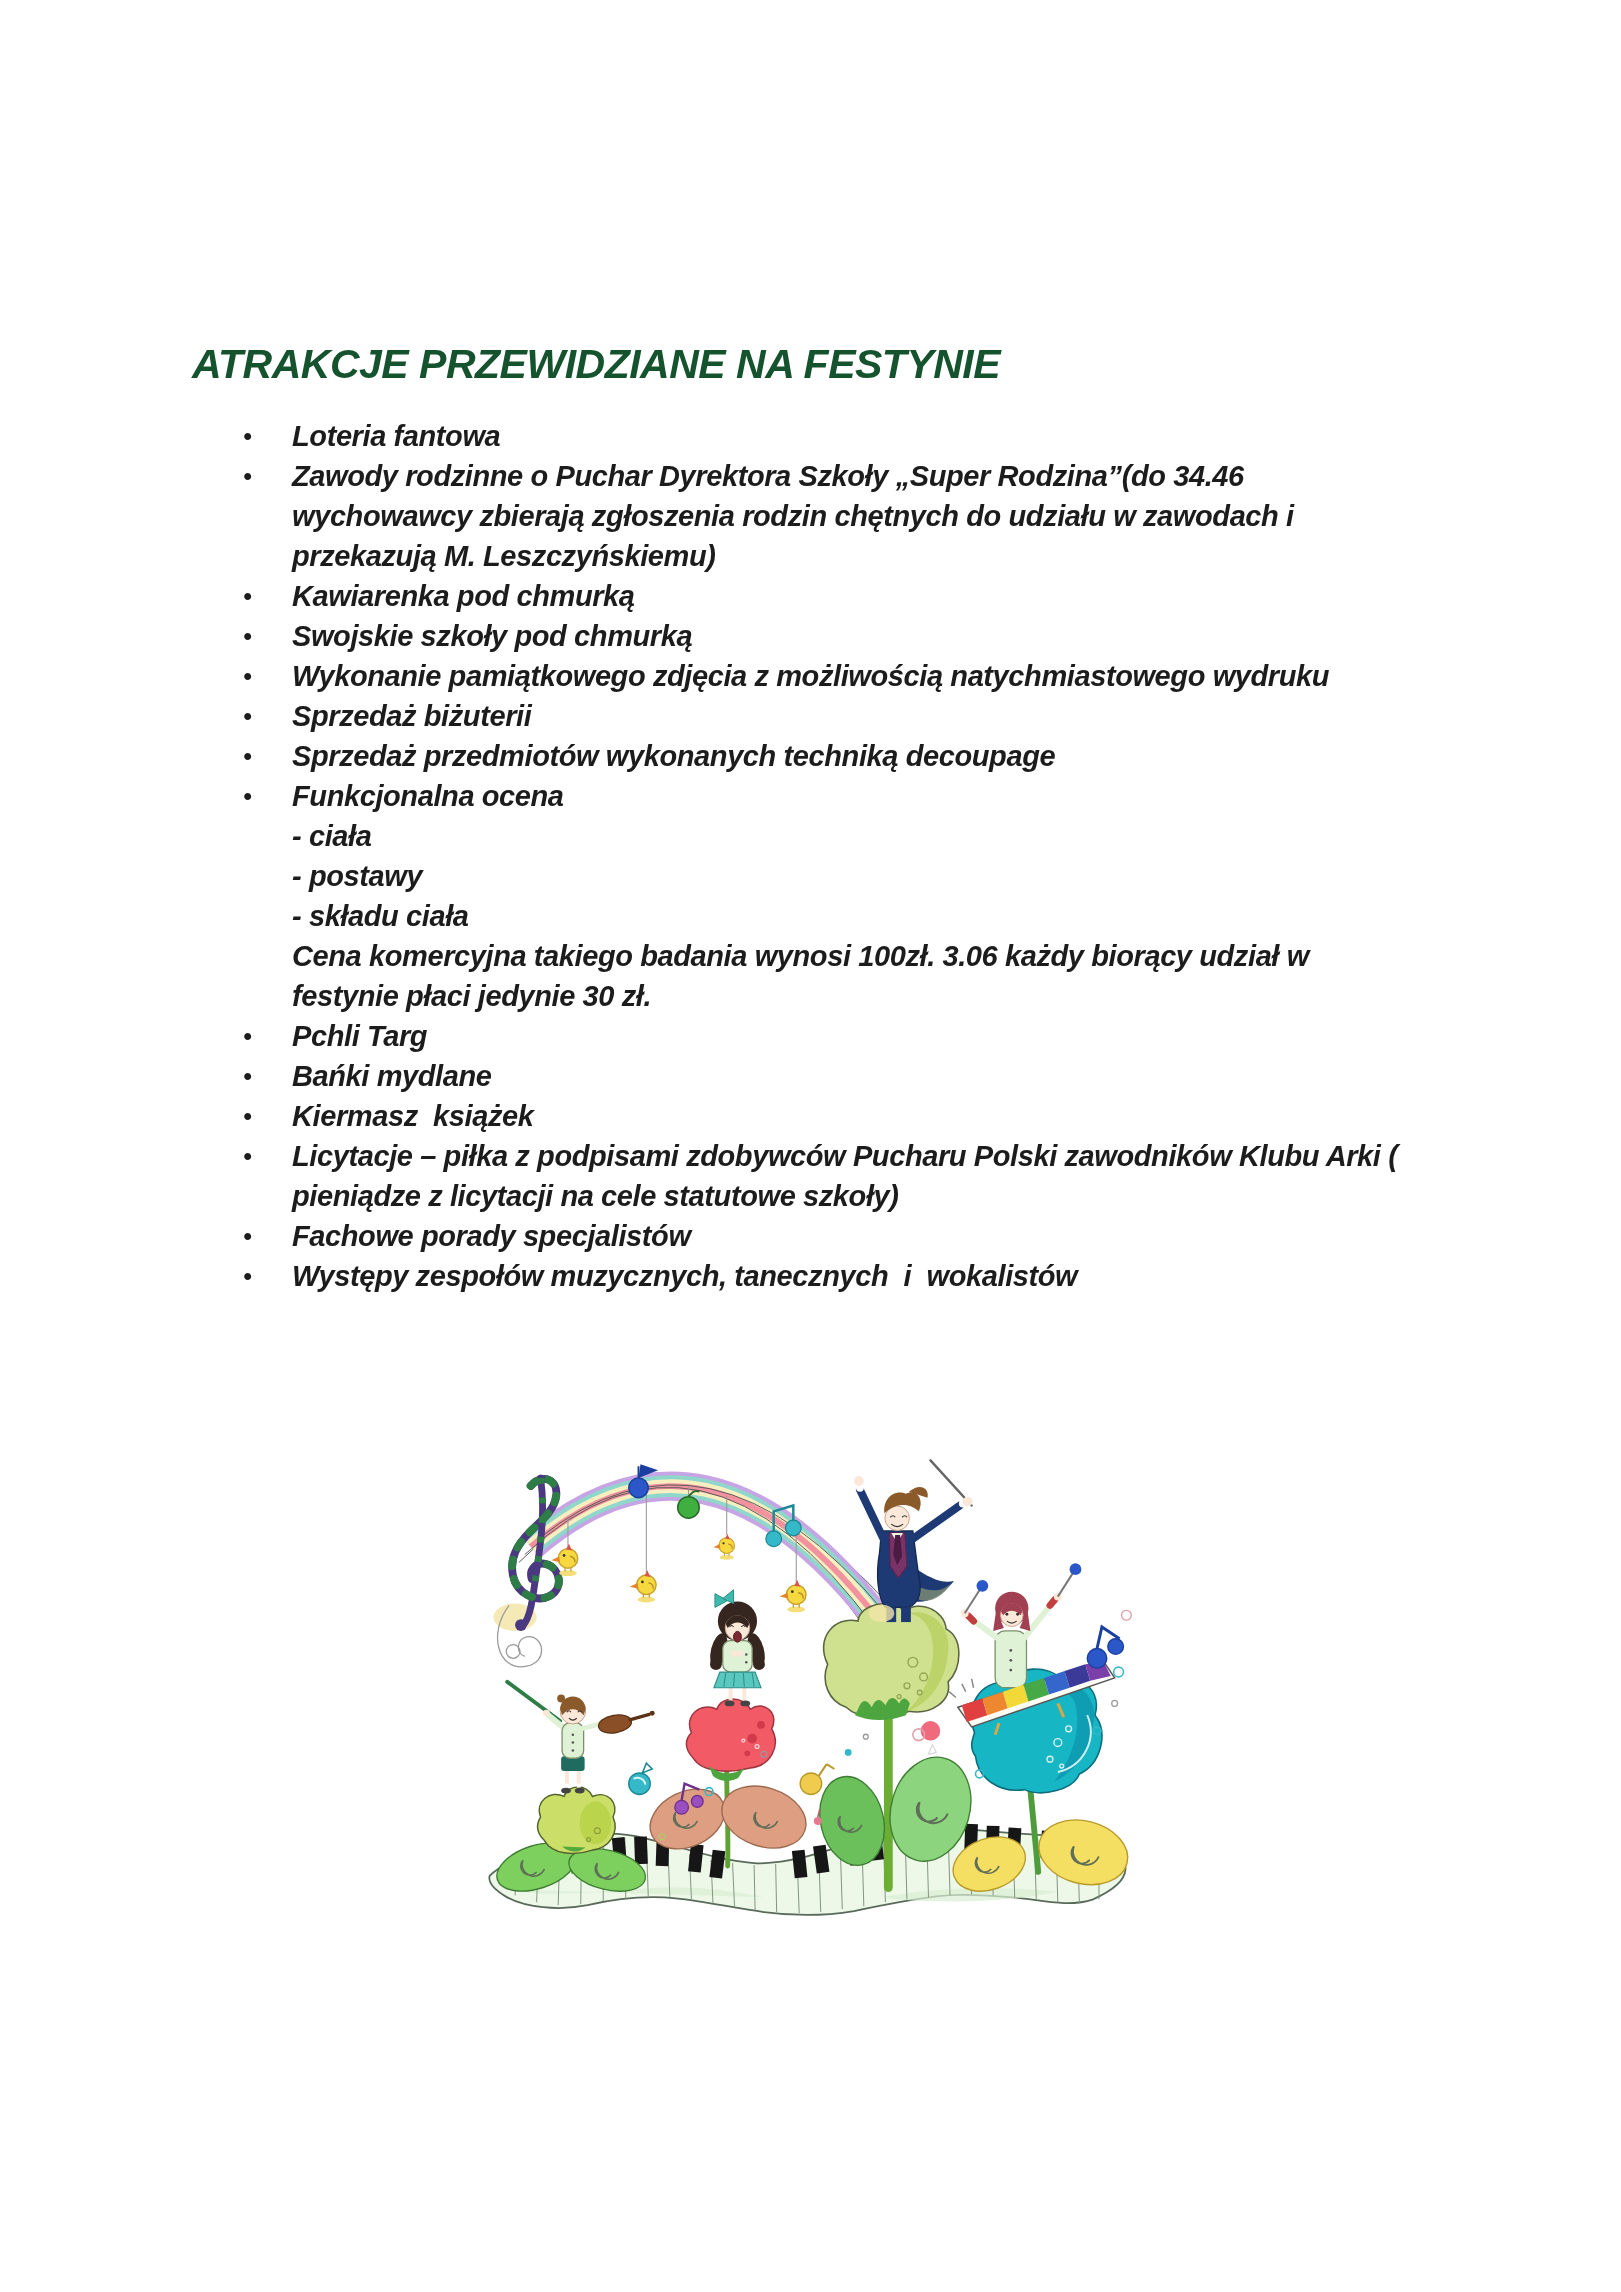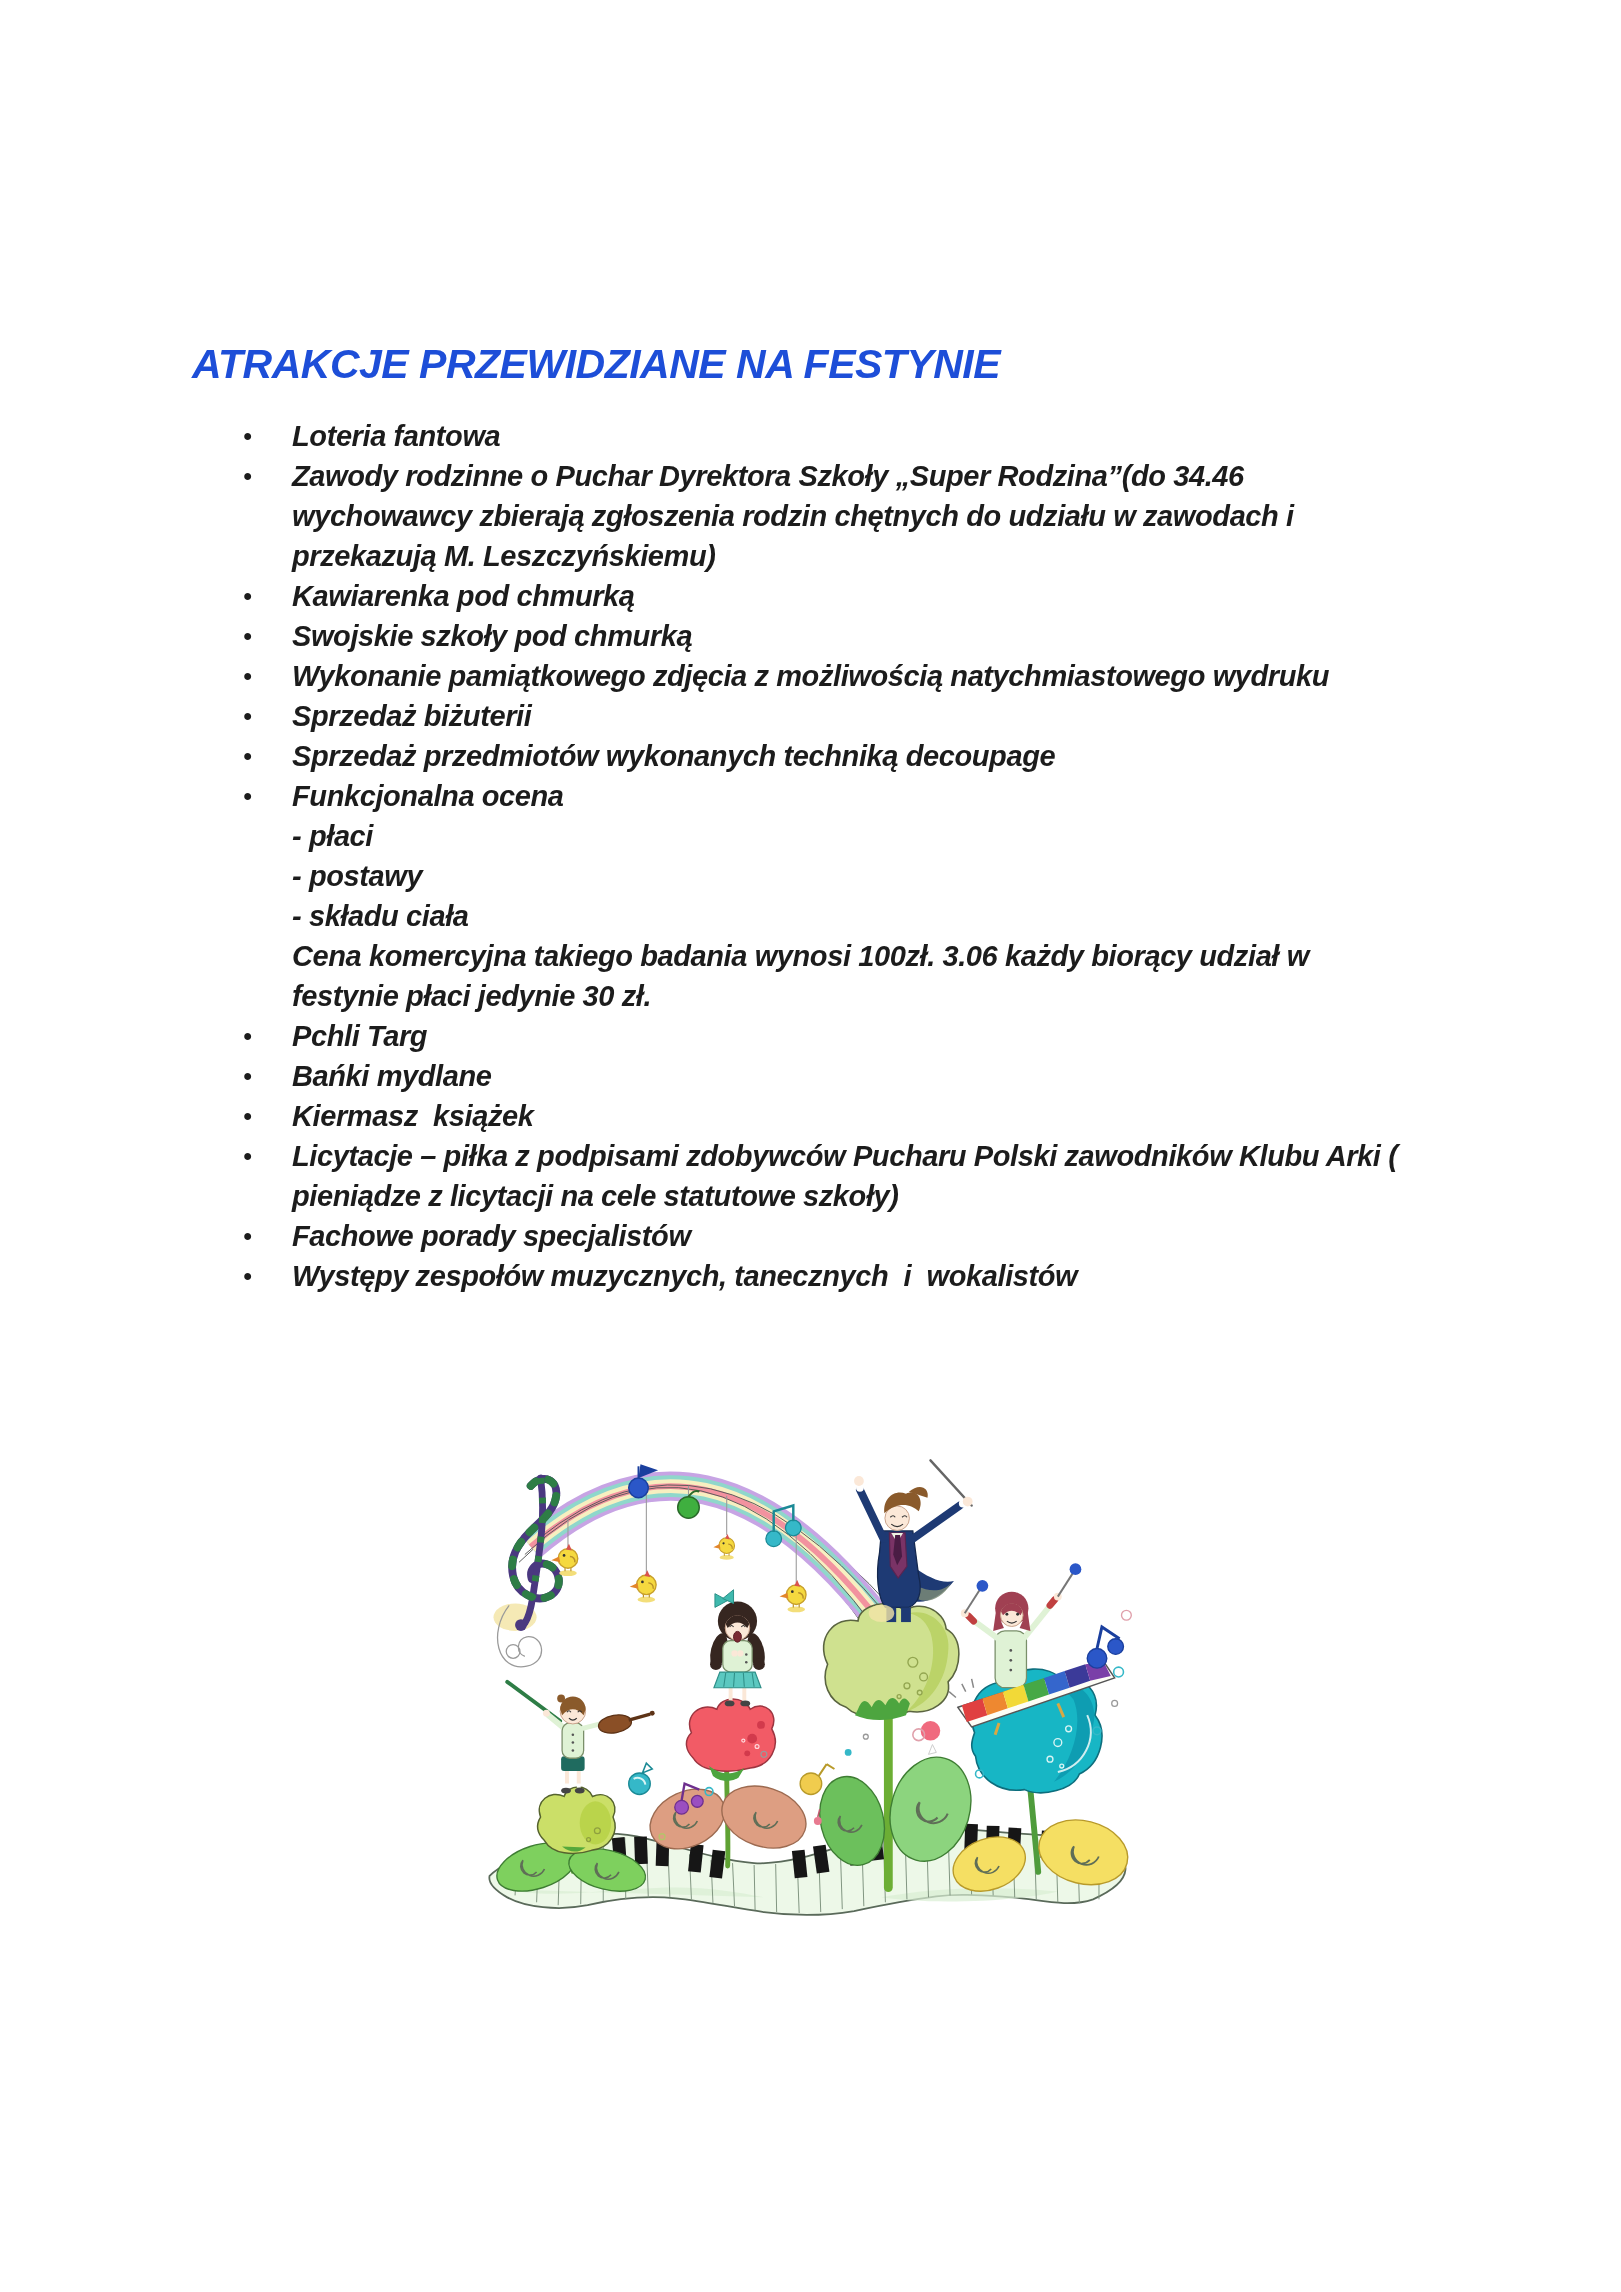--- a/index.html
+++ b/index.html
@@ -13,21 +13,21 @@
   }
   .page { position:absolute; inset:0; }
 
   .doc-heading {
     position:absolute;
     left:192px; top:314px;
     font-size:41px;
     font-weight:bold;
     font-style:italic;
     letter-spacing:-0.5px;
-    color:#1d4ed8;
+    color:#14532d;
     white-space:nowrap;
   }
 
   .bullet-list {
     position:absolute;
     left:243px; top:416px;
     width:1186px;
     font-style:italic;
     font-size:29px;
     line-height:40px;
@@ -105,21 +105,21 @@
       <span class="bullet">•</span>
       <div class="li-body">
           <div class="li-text">Sprzedaż przedmiotów wykonanych techniką decoupage</div>
         </div>
     </div>
 
     <div class="li">
       <span class="bullet">•</span>
       <div class="li-body">
         <div class="li-text">Funkcjonalna ocena</div>
-        <div class="li-sub">- płaci</div>
+        <div class="li-sub">- ciała</div>
         <div class="li-sub">- postawy</div>
         <div class="li-sub">- składu ciała</div>
         <div class="li-sub">Cena komercyjna takiego badania wynosi 100zł. 3.06 każdy biorący udział w festynie płaci jedynie 30 zł.</div>
       </div>
     </div>
 
     <div class="li">
       <span class="bullet">•</span>
       <div class="li-body">
           <div class="li-text">Pchli Targ</div>

